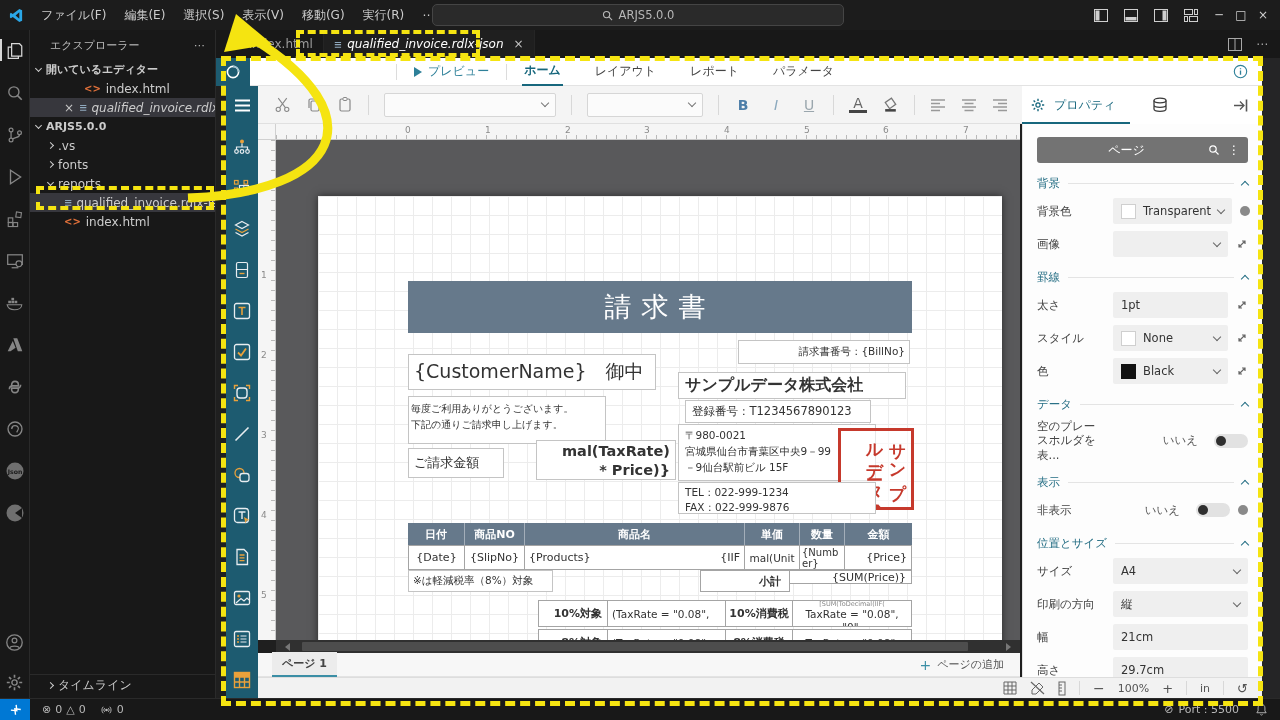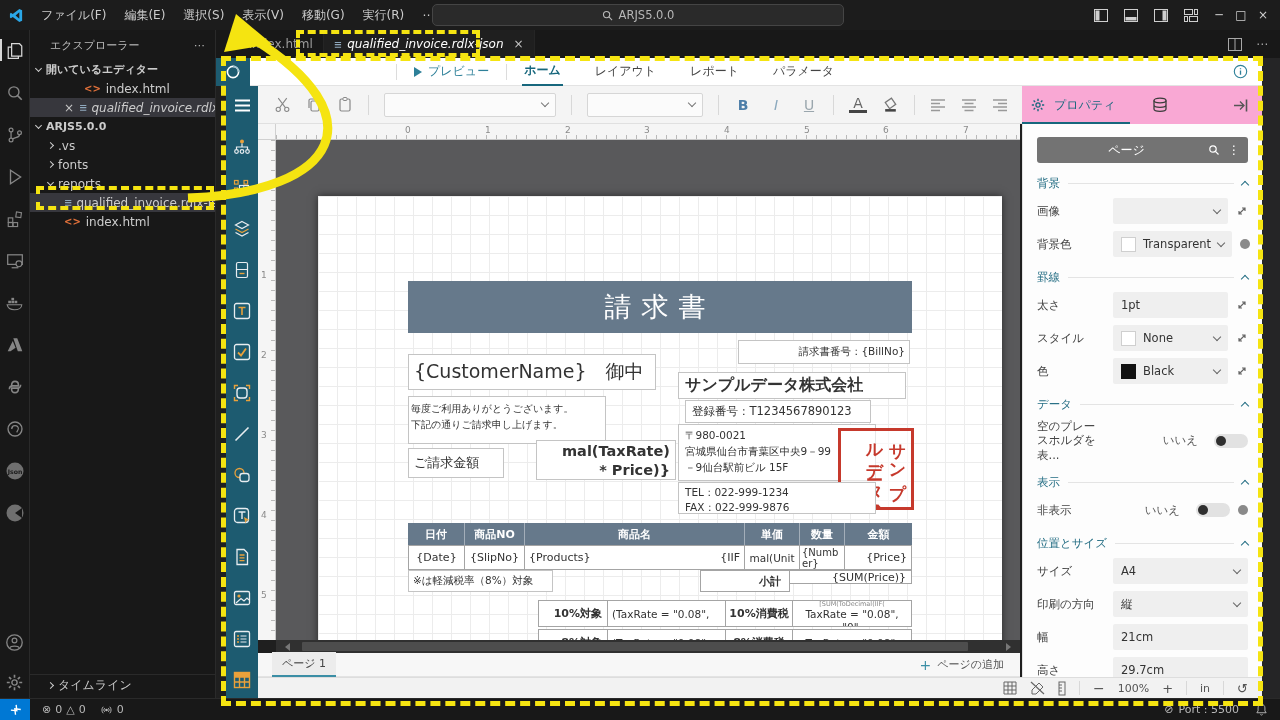--- a/index.html
+++ b/index.html
@@ -43,42 +43,42 @@
   .dnav-item{margin:0 15px;padding:5px 2px;}
   .dnav-item.active{color:#17677d;font-weight:bold;border-bottom:2px solid #17677d;}
   .dnav-sep{width:1px;height:16px;background:#dcdcdc;}
   .preview{color:#2e8099;display:flex;align-items:center;gap:6px;}
   .play{width:0;height:0;border-left:8px solid #2e8099;border-top:5px solid transparent;border-bottom:5px solid transparent;}
   .dtoolbar{left:258px;top:86px;width:1004px;height:38px;background:#f4f4f4;border-bottom:1px solid #e0e0e0;display:flex;align-items:center;gap:15px;padding-left:16px;color:#777;}
   .tb-sep{width:1px;height:20px;background:#d8d8d8;}
   .dd{height:24px;background:#fbfbfb;border:1px solid #d6d6d6;border-radius:2px;display:flex;align-items:center;justify-content:flex-end;padding:0 7px;}
   .cvd{display:inline-block;width:6px;height:6px;border-right:1.4px solid #777;border-bottom:1.4px solid #777;transform:rotate(45deg);margin-top:-3px;}
   .fmt{font-size:14px;width:18px;text-align:center;}
-  .props-head{position:absolute;left:1022px;top:86px;width:240px;height:38px;background:#f9a8d4;display:flex;align-items:center;gap:8px;font-size:12px;color:#17677d;}
+  .props-head{position:absolute;left:1022px;top:86px;width:240px;height:38px;background:#ffffff;display:flex;align-items:center;gap:8px;font-size:12px;color:#17677d;}
   .props-head .ul{position:absolute;left:0;bottom:0;width:108px;height:2px;background:#17677d;}
   .palette{left:226px;top:86px;width:32px;height:612px;background:#1d5b70;display:flex;flex-direction:column;align-items:center;padding-top:9px;gap:20px;}
   .pal{width:20px;height:21px;display:flex;align-items:center;justify-content:center;}
 
   
   .corner{left:258px;top:124px;width:18px;height:16px;background:#f5f5f5;border-right:1px solid #d0d0d0;border-bottom:1px solid #d0d0d0;}
   .hruler{left:276px;top:124px;width:744px;height:16px;background:#f5f5f5;border-bottom:1px solid #c9c9c9;}
   .hruler .ticks{position:absolute;left:0;bottom:0;width:100%;height:4px;background:repeating-linear-gradient(90deg,#b9b9b9 0 1px,transparent 1px 10px);}
   .vruler{left:258px;top:140px;width:18px;height:500px;background:#f5f5f5;border-right:1px solid #c9c9c9;}
   .vruler .ticks{position:absolute;top:0;right:0;width:4px;height:100%;background:repeating-linear-gradient(180deg,#b9b9b9 0 1px,transparent 1px 10px);}
   .rnum{position:absolute;font-size:9px;color:#8a8a8a;}
   .canvas{left:276px;top:140px;width:744px;height:500px;background:#59595b;overflow:hidden;}
   .page{position:absolute;left:42px;top:56px;width:684px;height:470px;background:#fff;box-shadow:0 0 8px rgba(0,0,0,.55);
         background-image:linear-gradient(#ececec 1px,transparent 1px),linear-gradient(90deg,#ececec 1px,transparent 1px);background-size:19px 19px;}
   .rbox{position:absolute;background:#fff;border:1px solid #c4c4c4;color:#333;overflow:hidden;}
   .dark{background:#66798b;color:#fff;border:1px solid #66798b;}
   .hscroll{left:276px;top:640px;width:744px;height:13px;background:#303030;display:flex;align-items:center;}
   .hthumb{position:absolute;left:26px;width:666px;height:9px;background:#4d4d4d;border-radius:1px;top:2px;}
   .scroll-arr{width:0;height:0;border-top:4px solid transparent;border-bottom:4px solid transparent;margin:0 9px;}
   .pagetabs{left:258px;top:653px;width:762px;height:24px;background:#f7f7f7;border-bottom:1px solid #e3e3e3;display:flex;align-items:center;font-size:11px;color:#444;}
-  .ptab{margin-left:14px;padding:4px 10px;background:#ececec;border-bottom:2px solid #3b8ea5;}
+  .ptab{margin-left:14px;padding:4px 10px;background:#ececec;border-bottom:2px solid #3b8ea5;font-weight:bold;}
   .addpage{margin-left:auto;margin-right:16px;color:#555;display:flex;gap:6px;align-items:center;}
   .dstatus{left:258px;top:677px;width:1004px;height:21px;background:#f2f2f2;border-top:1px solid #dddddd;display:flex;align-items:center;justify-content:flex-end;gap:13px;padding-right:14px;font-size:11px;color:#555;}
 
   
   .props{left:1022px;top:124px;width:240px;height:553px;background:#fdfdfd;border-left:1px solid #e3e3e3;padding:13px 14px 0 14px;font-size:11.5px;color:#3c3c3c;overflow:hidden;}
   .phead{height:26px;background:#737373;border-radius:3px;color:#fff;display:flex;align-items:center;font-size:12px;padding:0 8px;}
   .phead .t{flex:1;text-align:center;}
   .psec{display:flex;align-items:center;gap:8px;color:#256e84;font-weight:normal;font-size:11.5px;margin:13px 0 4px 0;}
   .psec .hl{flex:1;height:1px;background:#e4e4e4;}
   .cvu{display:inline-block;width:6px;height:6px;border-right:1.4px solid #256e84;border-bottom:1.4px solid #256e84;transform:rotate(-135deg);margin-top:3px;}
@@ -690,38 +690,38 @@
         </span>
       <span style="margin-left:8px">⋮</span>
     </div>
 
     <div class="psec">
         <span>背景</span>
         <span class="hl"></span>
         <span class="cvu"></span>
       </div>
     <div class="prow">
+      <span class="plabel">背景色</span>
+      <div class="pctl">
+          <span class="swatch"></span>
+          <span>Transparent</span>
+          <span class="cvd"></span>
+        </div>
+      <span class="dotbtn"></span>
+    </div>
+    <div class="prow">
       <span class="plabel">画像</span>
       <div class="pctl">
           <span class="cvd"></span>
         </div>
       <span>
           <svg width="12" height="12" viewBox="0 0 12 12">
             <path d="M3 9 L9 3 M6 3 h3 v3 M6 9 H3 V6" fill="none" stroke="#666" stroke-width="1.2"></path>
           </svg>
         </span>
-    </div>
-    <div class="prow">
-      <span class="plabel">背景色</span>
-      <div class="pctl">
-          <span class="swatch"></span>
-          <span>Transparent</span>
-          <span class="cvd"></span>
-        </div>
-      <span class="dotbtn"></span>
     </div>
 
     <div class="psec">
         <span>罫線</span>
         <span class="hl"></span>
         <span class="cvu"></span>
       </div>
     <div class="prow">
       <span class="plabel">太さ</span>
       <div class="pctl">

